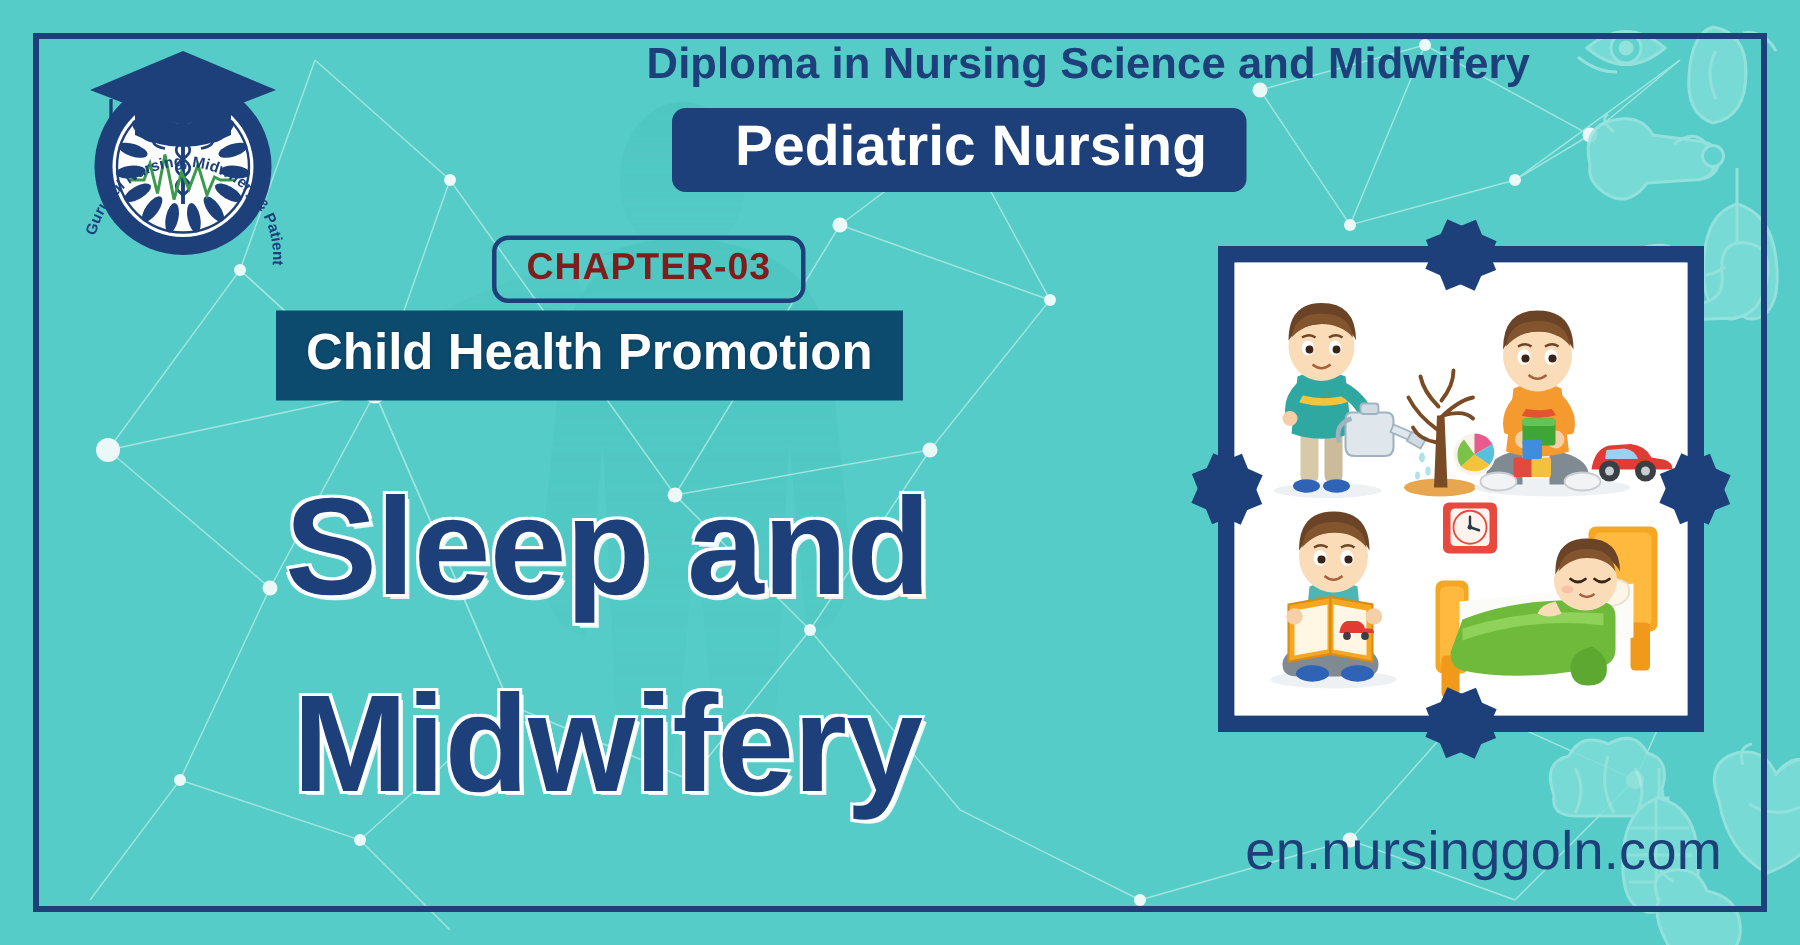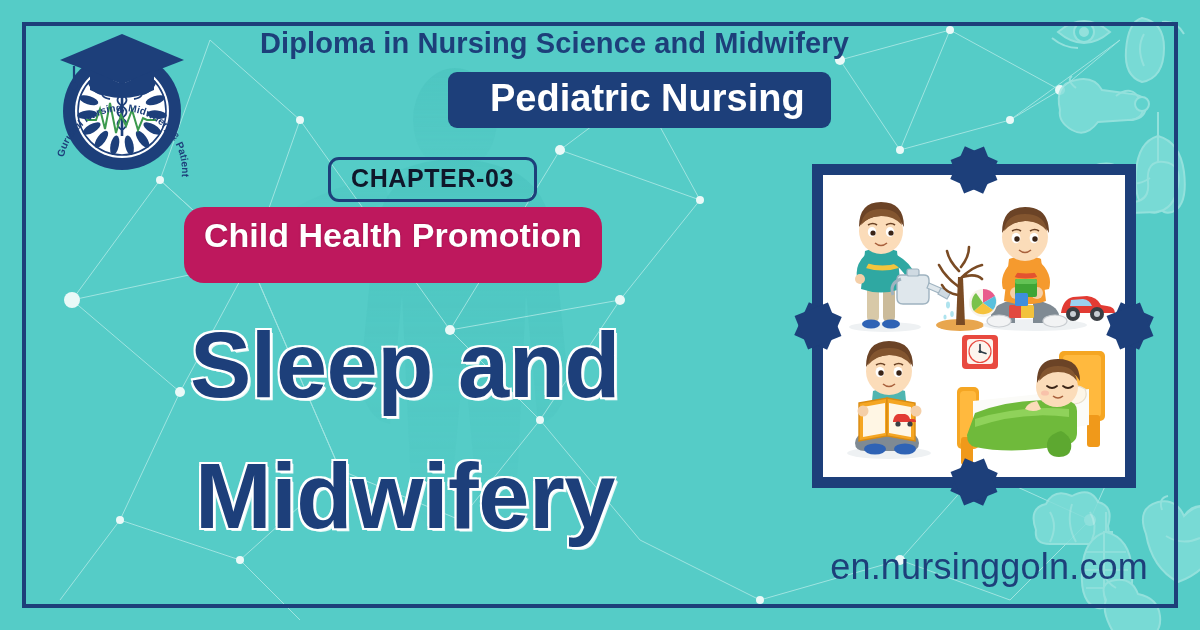--- a/index.html
+++ b/index.html
@@ -19,46 +19,46 @@
     position:absolute;left:22px;top:22px;right:22px;bottom:22px;
     border:4px solid #1d3f7a;box-sizing:border-box;pointer-events:none;
   }
 
   
   .logo{position:absolute;left:52px;top:28px;width:140px;height:150px;}
 
   
   .diploma{
     position:absolute;left:260px;top:28px;width:760px;
-    text-align:left;color:#1d3f7a;
+    text-align:right;color:#1d3f7a;
     font-size:29px;font-weight:bold;letter-spacing:.1px;
     line-height:1.1;
   }
   .pill-course{
     position:absolute;left:448px;top:72px;
     background:#1d3f7a;color:#ffffff;
     font-size:38px;font-weight:bold;
     padding:7px 26px 11px 42px;border-radius:9px;
     line-height:1;white-space:nowrap;
   }
 
   
   .chapter-badge{
     position:absolute;left:328px;top:157px;
     border:3px solid #1d3f7a;border-radius:11px;
-    color:#0f172a;font-size:25px;font-weight:bold;
+    color:#7f1d1d;font-size:25px;font-weight:bold;
     padding:6px 20px 8px 20px;line-height:1;
     letter-spacing:.6px;white-space:nowrap;
   }
 
   
   .subtitle{
     position:absolute;left:184px;top:207px;
-    background:#be185d;color:#ffffff;border-radius:20px;
-    padding:8px 20px 28px 20px;
+    background:#0c4a6e;color:#ffffff;border-radius:0;
+    padding:8px 20px 12px 20px;
     font-size:34px;font-weight:bold;line-height:1.18;
     white-space:nowrap;
     text-shadow:0 0 2px rgba(0,0,0,.25);
   }
 
   
   .maintitle{
     position:absolute;left:60px;top:300px;width:690px;
     text-align:center;color:#1d3f7a;
     font-size:92px;font-weight:bold;line-height:1.42;

